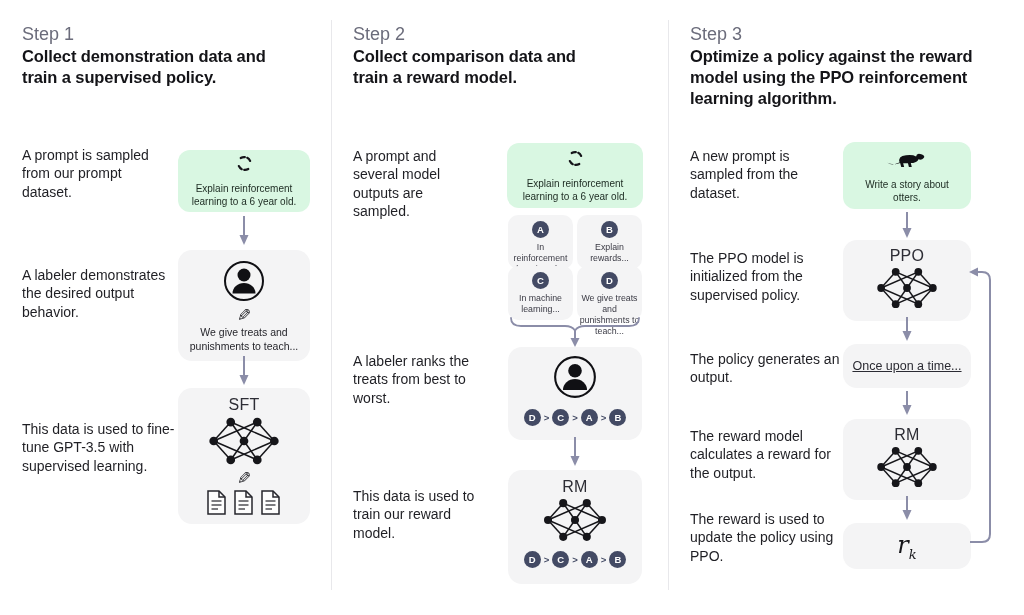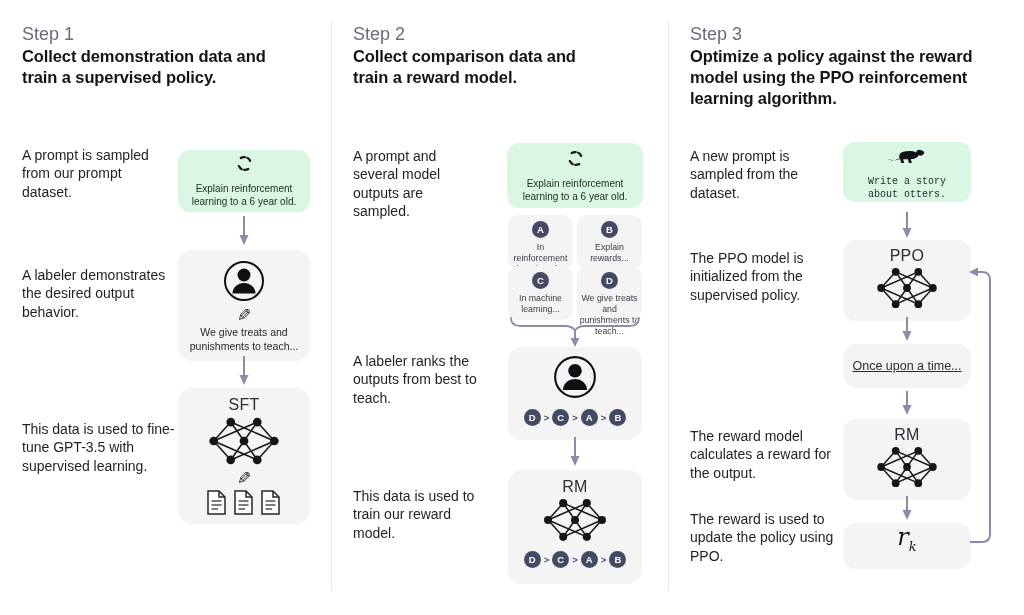--- a/index.html
+++ b/index.html
@@ -129,21 +129,21 @@
             <line x1="58.5" y1="15" x2="68.5" y2="15"></line>
             <line x1="58.5" y1="19" x2="65" y2="19"></line>
         </g>
       </svg>
     </span>
   </div>
 
   <div class="abs step-label" style="left:353px;top:24px;">Step 2</div>
   <div class="abs caption" style="left:353px;top:147px;width:128px;">A prompt and several model outputs are sampled.</div>
   <div class="abs step-title" style="left:353px;top:46px;width:262px;">Collect comparison data and train a reward model.</div>
-  <div class="abs caption" style="left:353px;top:352px;width:138px;">A labeler ranks the outputs from best to teach.</div>
+  <div class="abs caption" style="left:353px;top:352px;width:138px;">A labeler ranks the treats from best to worst.</div>
   <div class="abs caption" style="left:353px;top:487px;width:128px;">This data is used to train our reward model.</div>
 
   <div class="abs gbox" style="left:507px;top:143px;width:136px;height:65px;">
     <span>
       <svg width="19" height="19" viewBox="0 0 20 20" fill="none">
         <path d="M6,4.2 A7,7 0 0 1 16.3,8.2" stroke="#15151a" stroke-width="2.3" stroke-dasharray="4.5 2.6" stroke-linecap="round"></path>
         <path d="M14,15.8 A7,7 0 0 1 3.7,11.8" stroke="#15151a" stroke-width="2.3" stroke-dasharray="4.5 2.6" stroke-linecap="round"></path>
       </svg>
     </span>
     <div class="gtxt" style="width:122px;">Explain reinforcement learning to a 6 year old.</div>
@@ -237,24 +237,25 @@
       <span class="badge">A</span>
       <span class="sep">&gt;</span>
       <span class="badge">B</span>
     </div>
   </div>
 
   <div class="abs step-label" style="left:690px;top:24px;">Step 3</div>
   <div class="abs step-title" style="left:690px;top:46px;width:305px;">Optimize a policy against the reward model using the PPO reinforcement learning algorithm.</div>
   <div class="abs caption" style="left:690px;top:147px;width:145px;">A new prompt is sampled from the dataset.</div>
   <div class="abs caption" style="left:690px;top:249px;width:160px;">The PPO model is initialized from the supervised policy.</div>
+  <div class="abs caption" style="left:690px;top:350px;width:158px;">The policy generates an output.</div>
   <div class="abs caption" style="left:690px;top:427px;width:160px;">The reward model calculates a reward for the output.</div>
   <div class="abs caption" style="left:690px;top:510px;width:150px;">The reward is used to update the policy using PPO.</div>
 
-  <div class="abs gbox" style="left:843px;top:142px;width:128px;height:60px;font-family:Liberation Mono, monospace;">
+  <div class="abs gbox" style="left:843px;top:142px;width:128px;height:67px;">
     <span>
       <svg width="42" height="21" viewBox="0 0 44 22">
         <path d="M1.5,15.5 Q6.5,19 12.5,15.8 L14.2,15.3 Q12,8.5 21,7.5 Q28,6.6 31.5,8.8 Q32,5 37,6.6 Q41.5,8.2 39.5,10.6 Q37.5,12.9 34,11.9 Q33.2,14.8 28.5,15.6 L26,15.7 L27,20 L24,20 L23,15.9 L18,15.9 L19,20 L16,20 L14.8,15.7 Q7,18.3 1.5,15.5 Z" fill="#101014"></path>
       </svg>
     </span>
     <div class="gtxt" style="width:110px;">Write a story about otters.</div>
   </div>
 
   <span class="abs" style="left:901px;top:212px;">
     <svg width="12" height="27" viewBox="0 0 12 27">
@@ -343,21 +344,21 @@
     </span>
   </div>
 
   <span class="abs" style="left:901px;top:496px;">
     <svg width="12" height="25" viewBox="0 0 12 25">
         <line x1="6" y1="0" x2="6" y2="15" stroke="#8b8da8" stroke-width="2"></line>
         <polygon points="1.5,14 10.5,14 6,24" fill="#8b8da8"></polygon>
       </svg>
   </span>
 
-  <div class="abs panel" style="left:843px;top:523px;width:128px;height:46px;justify-content:flex-start;">
+  <div class="abs panel" style="left:843px;top:523px;width:128px;height:46px;justify-content:center;">
     <span class="rk"><span>r</span><sub>k</sub></span>
   </div>
 
   <span class="abs" style="left:966px;top:260px;">
     <svg width="36" height="292" viewBox="0 0 36 292" fill="none">
       <path d="M4,282 L16,282 Q24,282 24,274 L24,20 Q24,12 16,12 L12,12" stroke="#8b8da8" stroke-width="2"></path>
       <polygon points="12,7.5 12,16.5 3,12" fill="#8b8da8"></polygon>
     </svg>
   </span>
 

